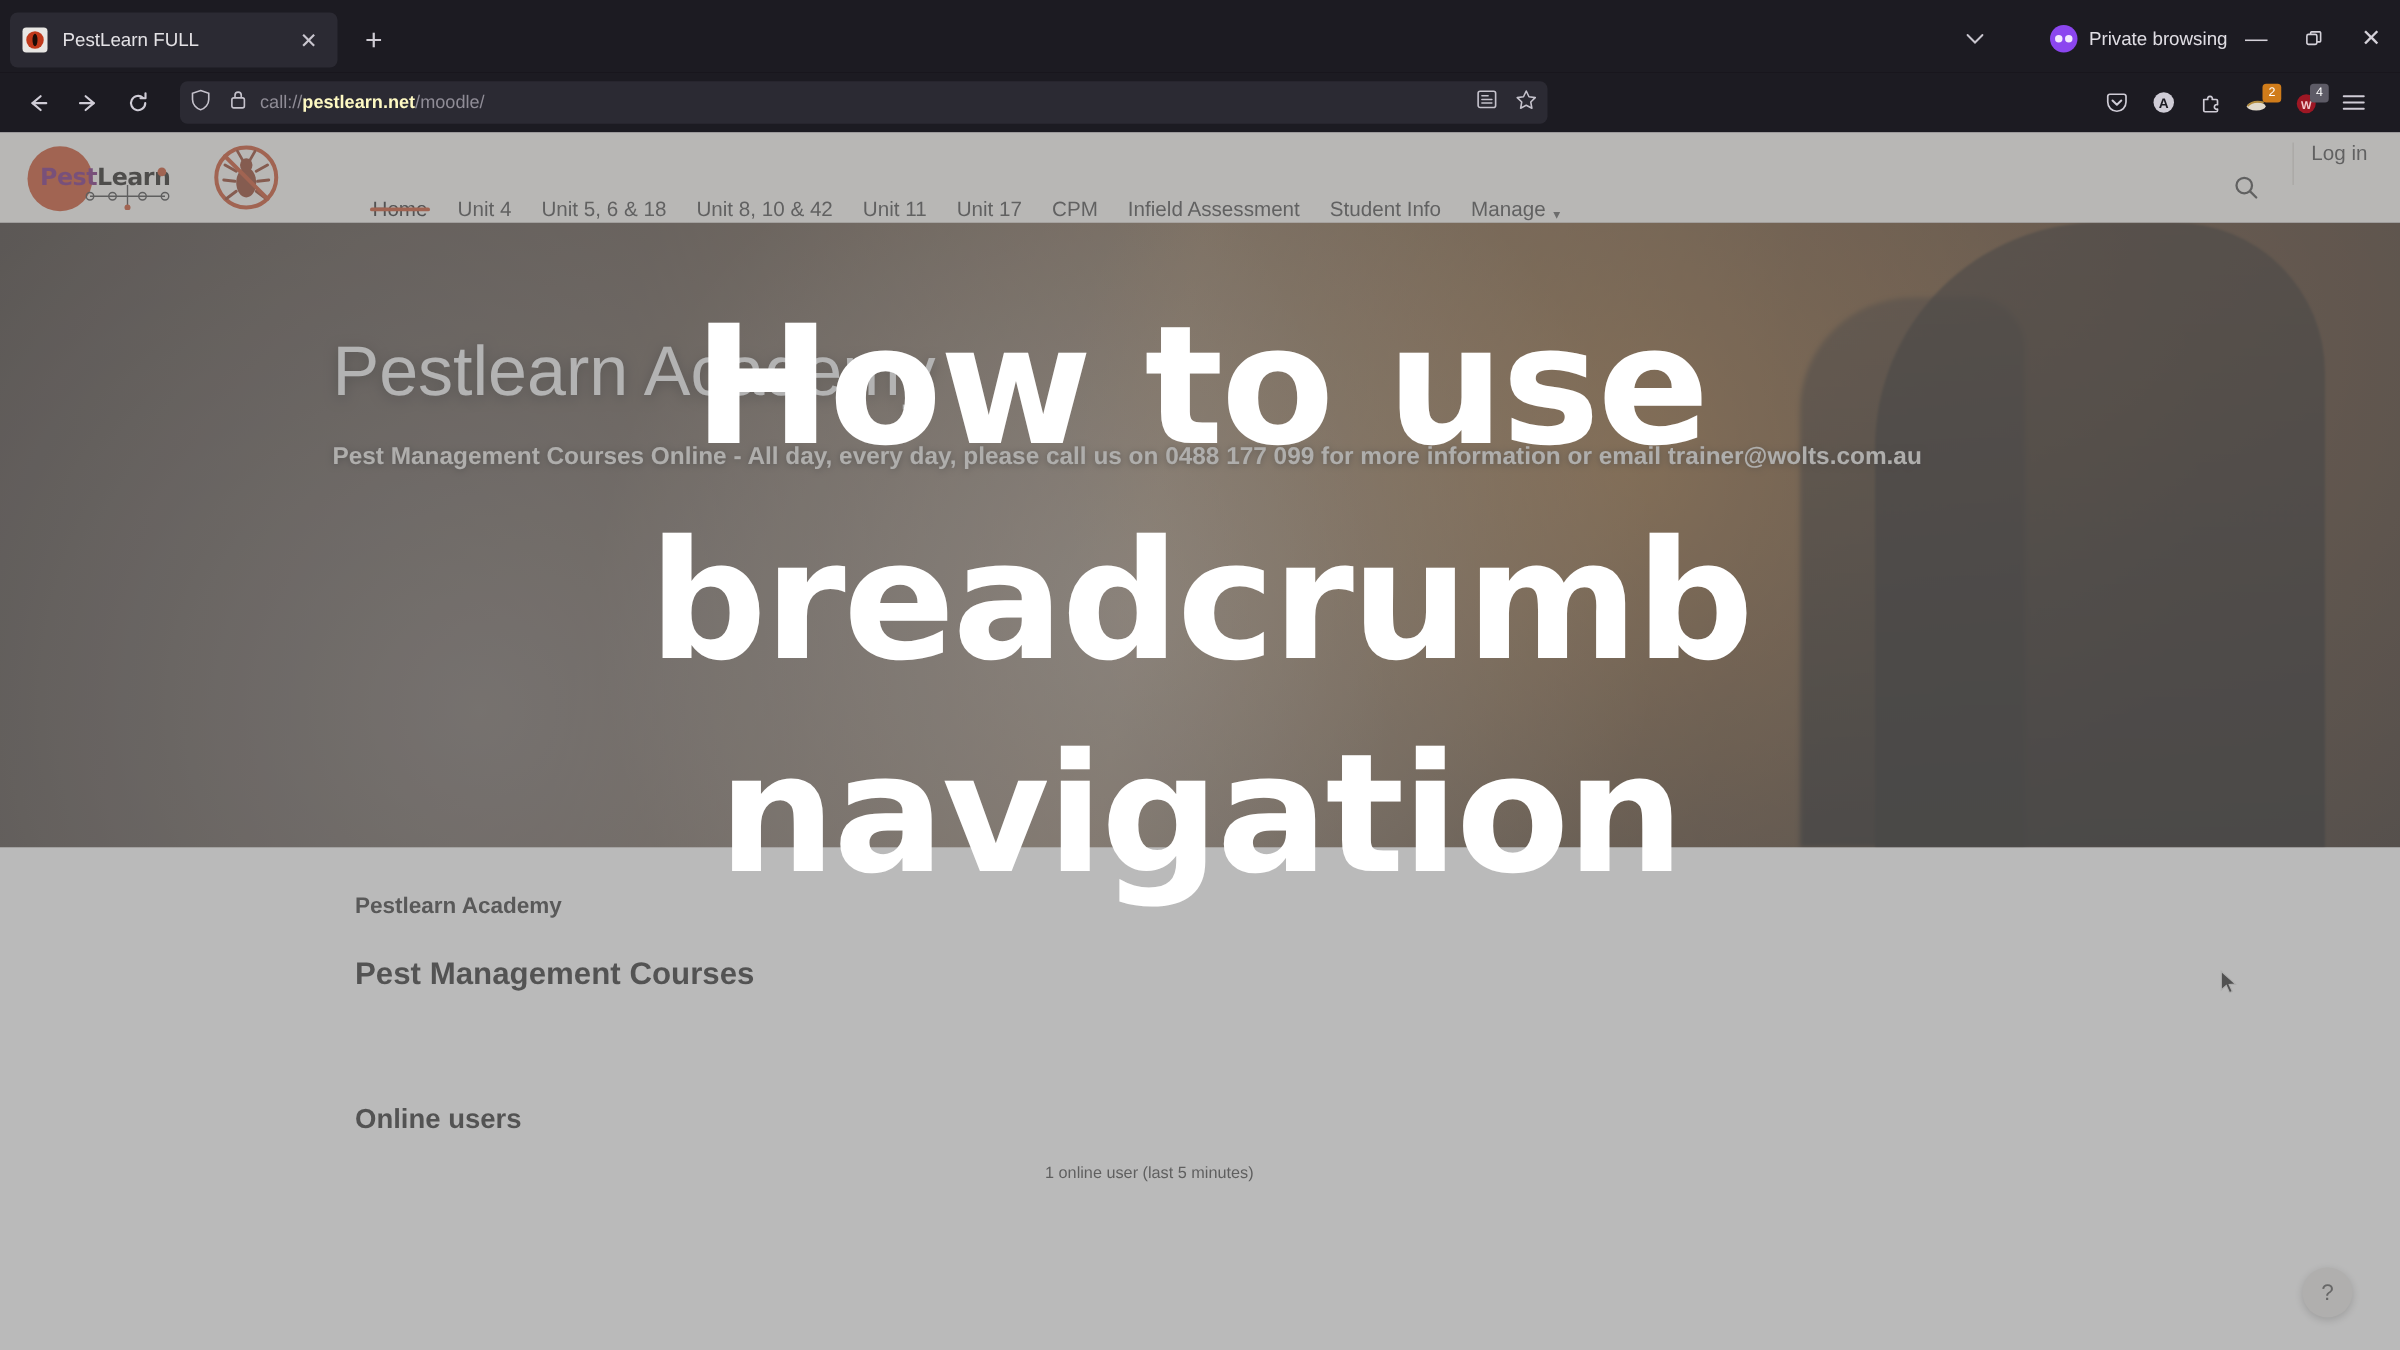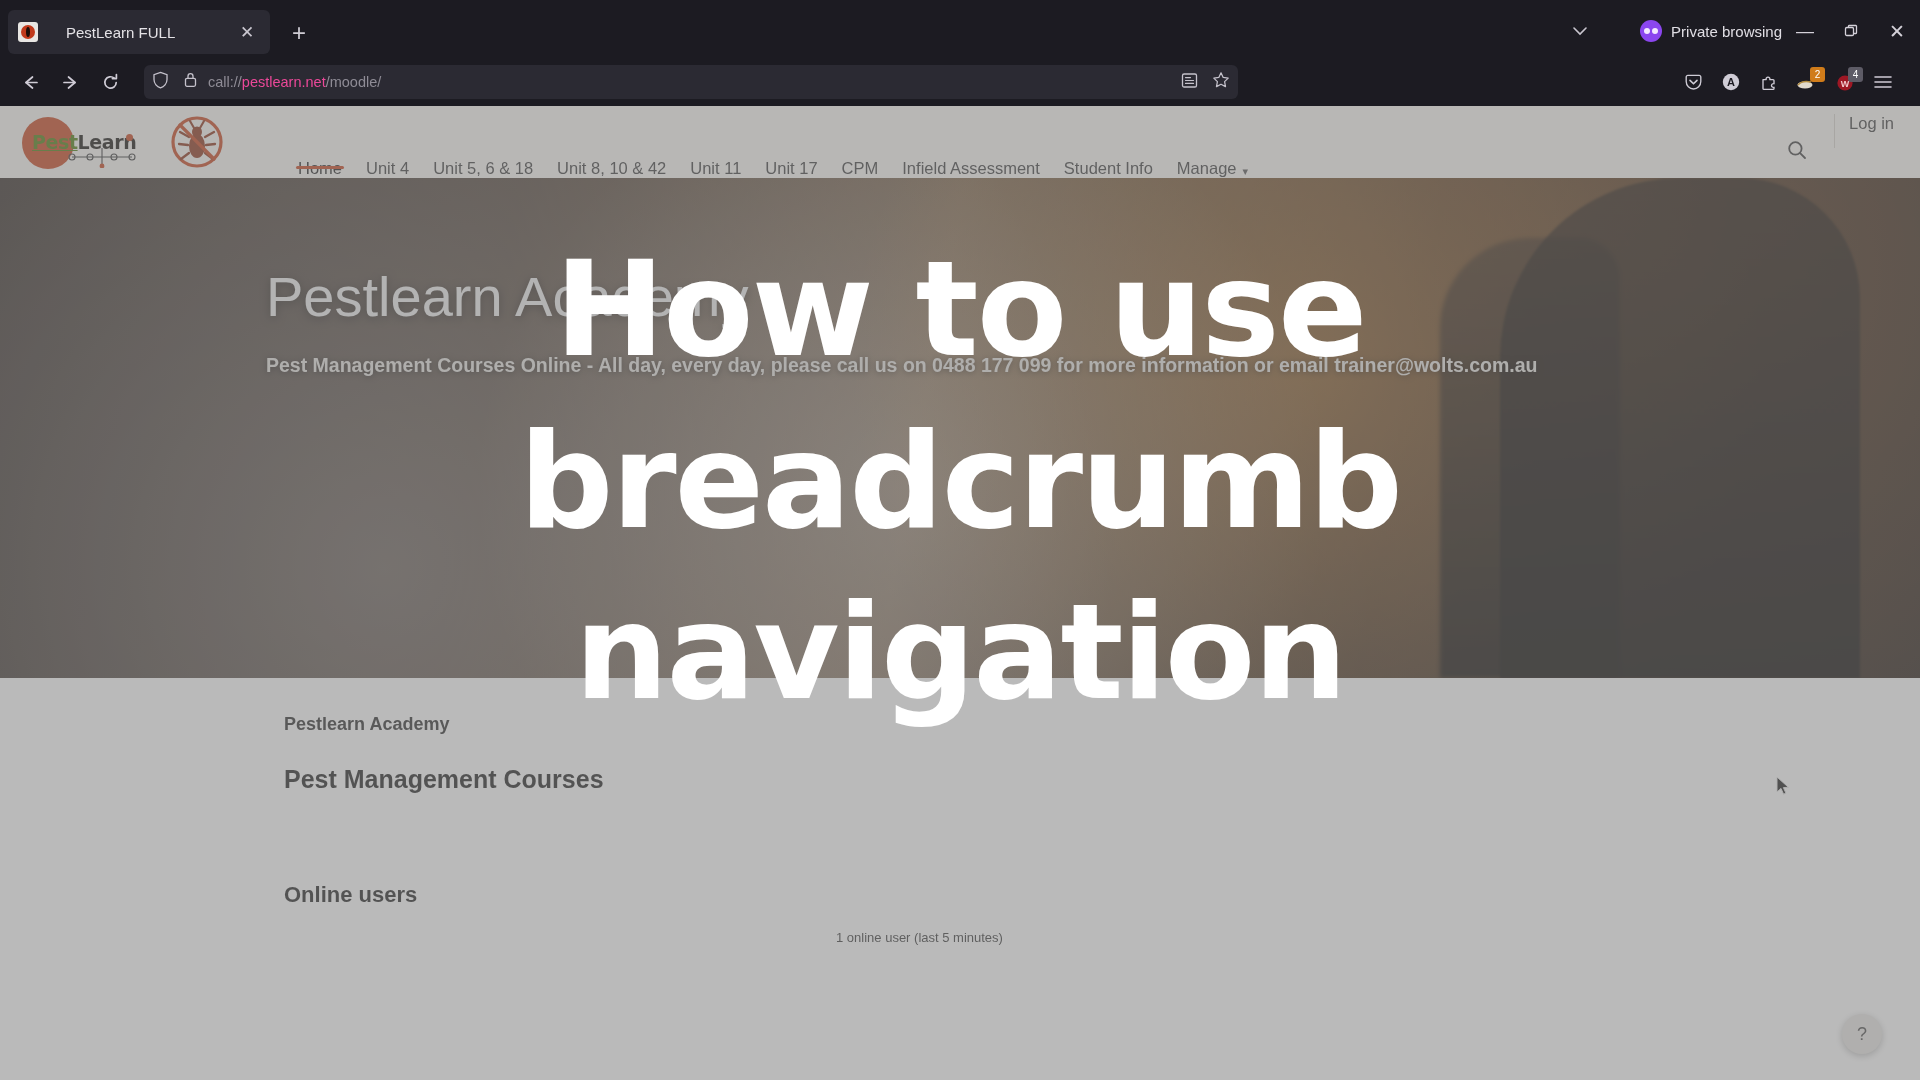--- a/index.html
+++ b/index.html
@@ -32,21 +32,21 @@
   }
   .tab-favicon .bug {
     width: 14px; height: 14px; border-radius: 50%;
     background: #c0391b; position: relative;
   }
   .tab-favicon .bug::after {
     content: ""; position: absolute; left: 5px; top: 2px;
     width: 4px; height: 10px; background: #1a0c07; border-radius: 50%;
   }
   .tab-title {
-    color: #e4e2e6; font-size: 15px; margin-left: 28px;
+    color: #e4e2e6; font-size: 15px; margin-left: 12px;
     white-space: nowrap; overflow: hidden; text-overflow: ellipsis;
     flex: 1 1 auto;
   }
   .tab-close {
     width: 26px; height: 26px; flex: 0 0 auto;
     display: flex; align-items: center; justify-content: center;
     color: #c9c6cf; font-size: 17px; line-height: 1;
   }
   .newtab {
     width: 38px; height: 38px; margin-left: 10px; margin-bottom: 6px;
@@ -92,21 +92,21 @@
     flex: 0 0 auto; width: 1094px; height: 34px; margin-left: 12px;
     background: #2b2a33; border-radius: 6px;
     display: flex; align-items: center; padding: 0 8px;
     position: relative;
   }
   .url-left { display: flex; align-items: center; gap: 6px; }
   .url-text {
     flex: 1 1 auto; color: #8f8c96; font-size: 14.5px;
     margin-left: 10px; white-space: nowrap; overflow: hidden;
   }
-  .url-text b { color: #ec4899; font-weight: 400; }
+  .url-text b { color: #fef9c3; font-weight: 700; }
   .url-right { display: flex; align-items: center; gap: 4px; margin-left: auto;}
   .toolbar-right {
     margin-left: auto; display: flex; align-items: center; padding-right: 6px;
   }
   .tbtn {
     width: 38px; height: 34px; display: flex; align-items: center;
     justify-content: center; color: #cfccd6; position: relative;
   }
   .badge {
     position: absolute; top: 2px; right: 1px;
@@ -131,21 +131,21 @@
   }
   .logo-pestlearn .circle {
     position: absolute; left: 0; top: 1px;
     width: 52px; height: 52px; border-radius: 50%; background: #c8451d;
   }
   .logo-pestlearn .word {
     position: absolute; left: 10px; top: 15px;
     font-size: 19px; font-weight: 800; letter-spacing: -0.4px;
     font-family: "DejaVu Sans", sans-serif;
   }
-  .logo-pestlearn .word .p1 { color: #4d7c0f; text-decoration: underline; }
+  .logo-pestlearn .word .p1 { color: #701a75; }
   .logo-pestlearn .word .p2 { color: #15130f; text-align: right; }
   .logo-pestlearn .dot {
     position: absolute; left: 104px; top: 18px;
     width: 7px; height: 7px; border-radius: 50%; background: #c8451d;
   }
   .logo-pestlearn .mol {
     position: absolute; left: 44px; top: 30px; width: 72px; height: 22px;
   }
   .logo-bug {
     width: 54px; height: 54px; margin-left: 28px; position: relative;

